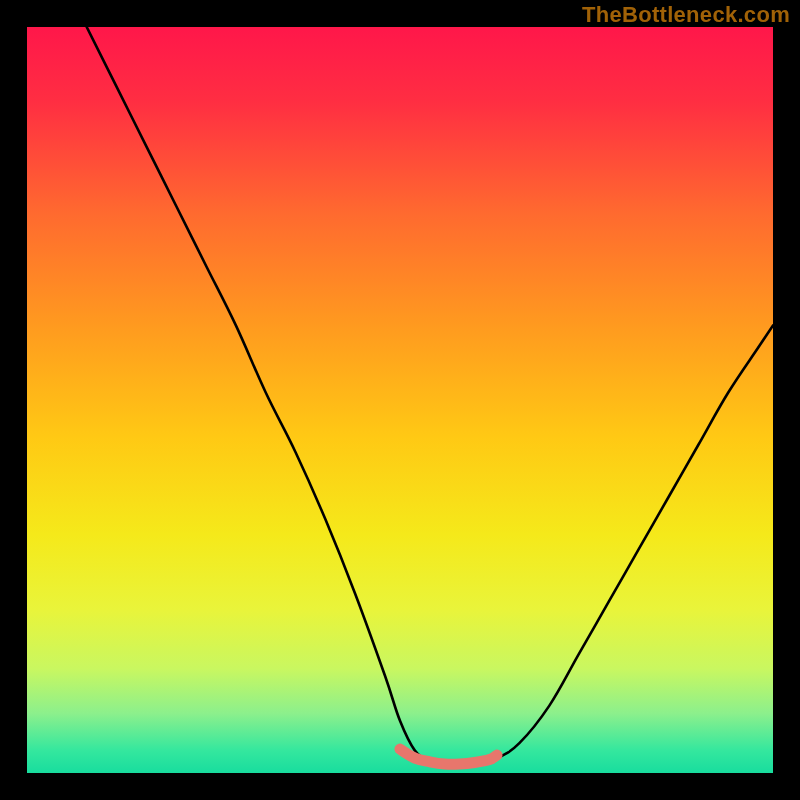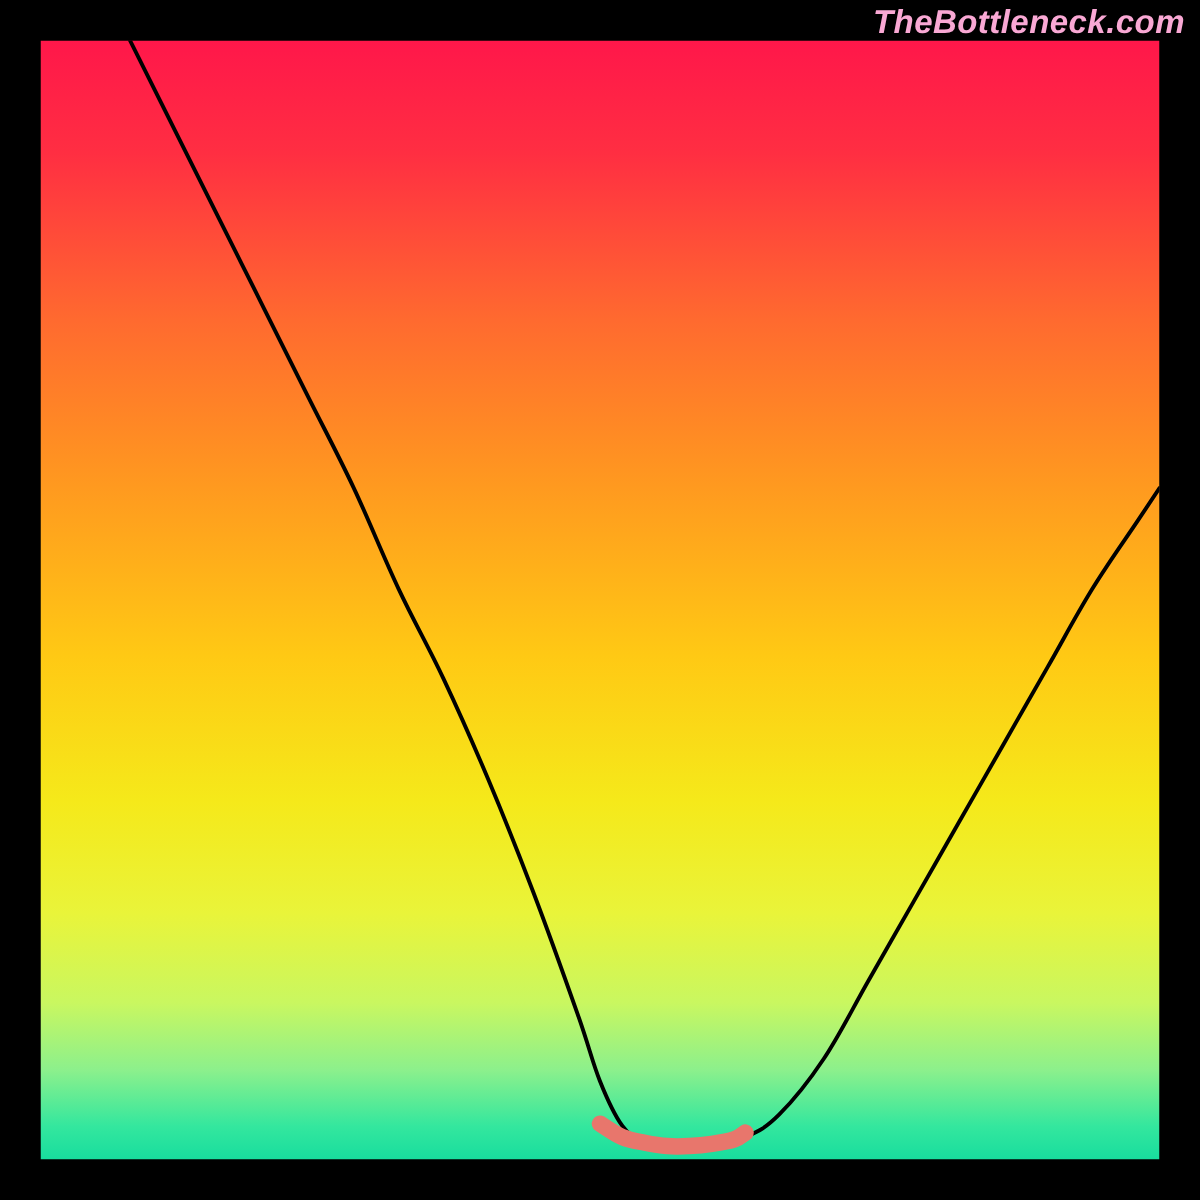--- a/index.html
+++ b/index.html
@@ -14,27 +14,26 @@
   .frame {
     position: relative;
     width: 800px;
     height: 800px;
     background: #000;
   }
   .watermark {
     position: absolute;
     top: 2px;
     right: 10px;
-    color: #f9a8d4;
+    color: #a16207;
     font-size: 22px;
     font-weight: 600;
     letter-spacing: 0.3px;
     z-index: 20;
     user-select: none;
-    font-style: italic;
   }
   .plot-wrap {
     position: absolute;
     left: 27px;
     top: 27px;
     width: 746px;
     height: 746px;
   }
   svg { display: block; }
 </style>

